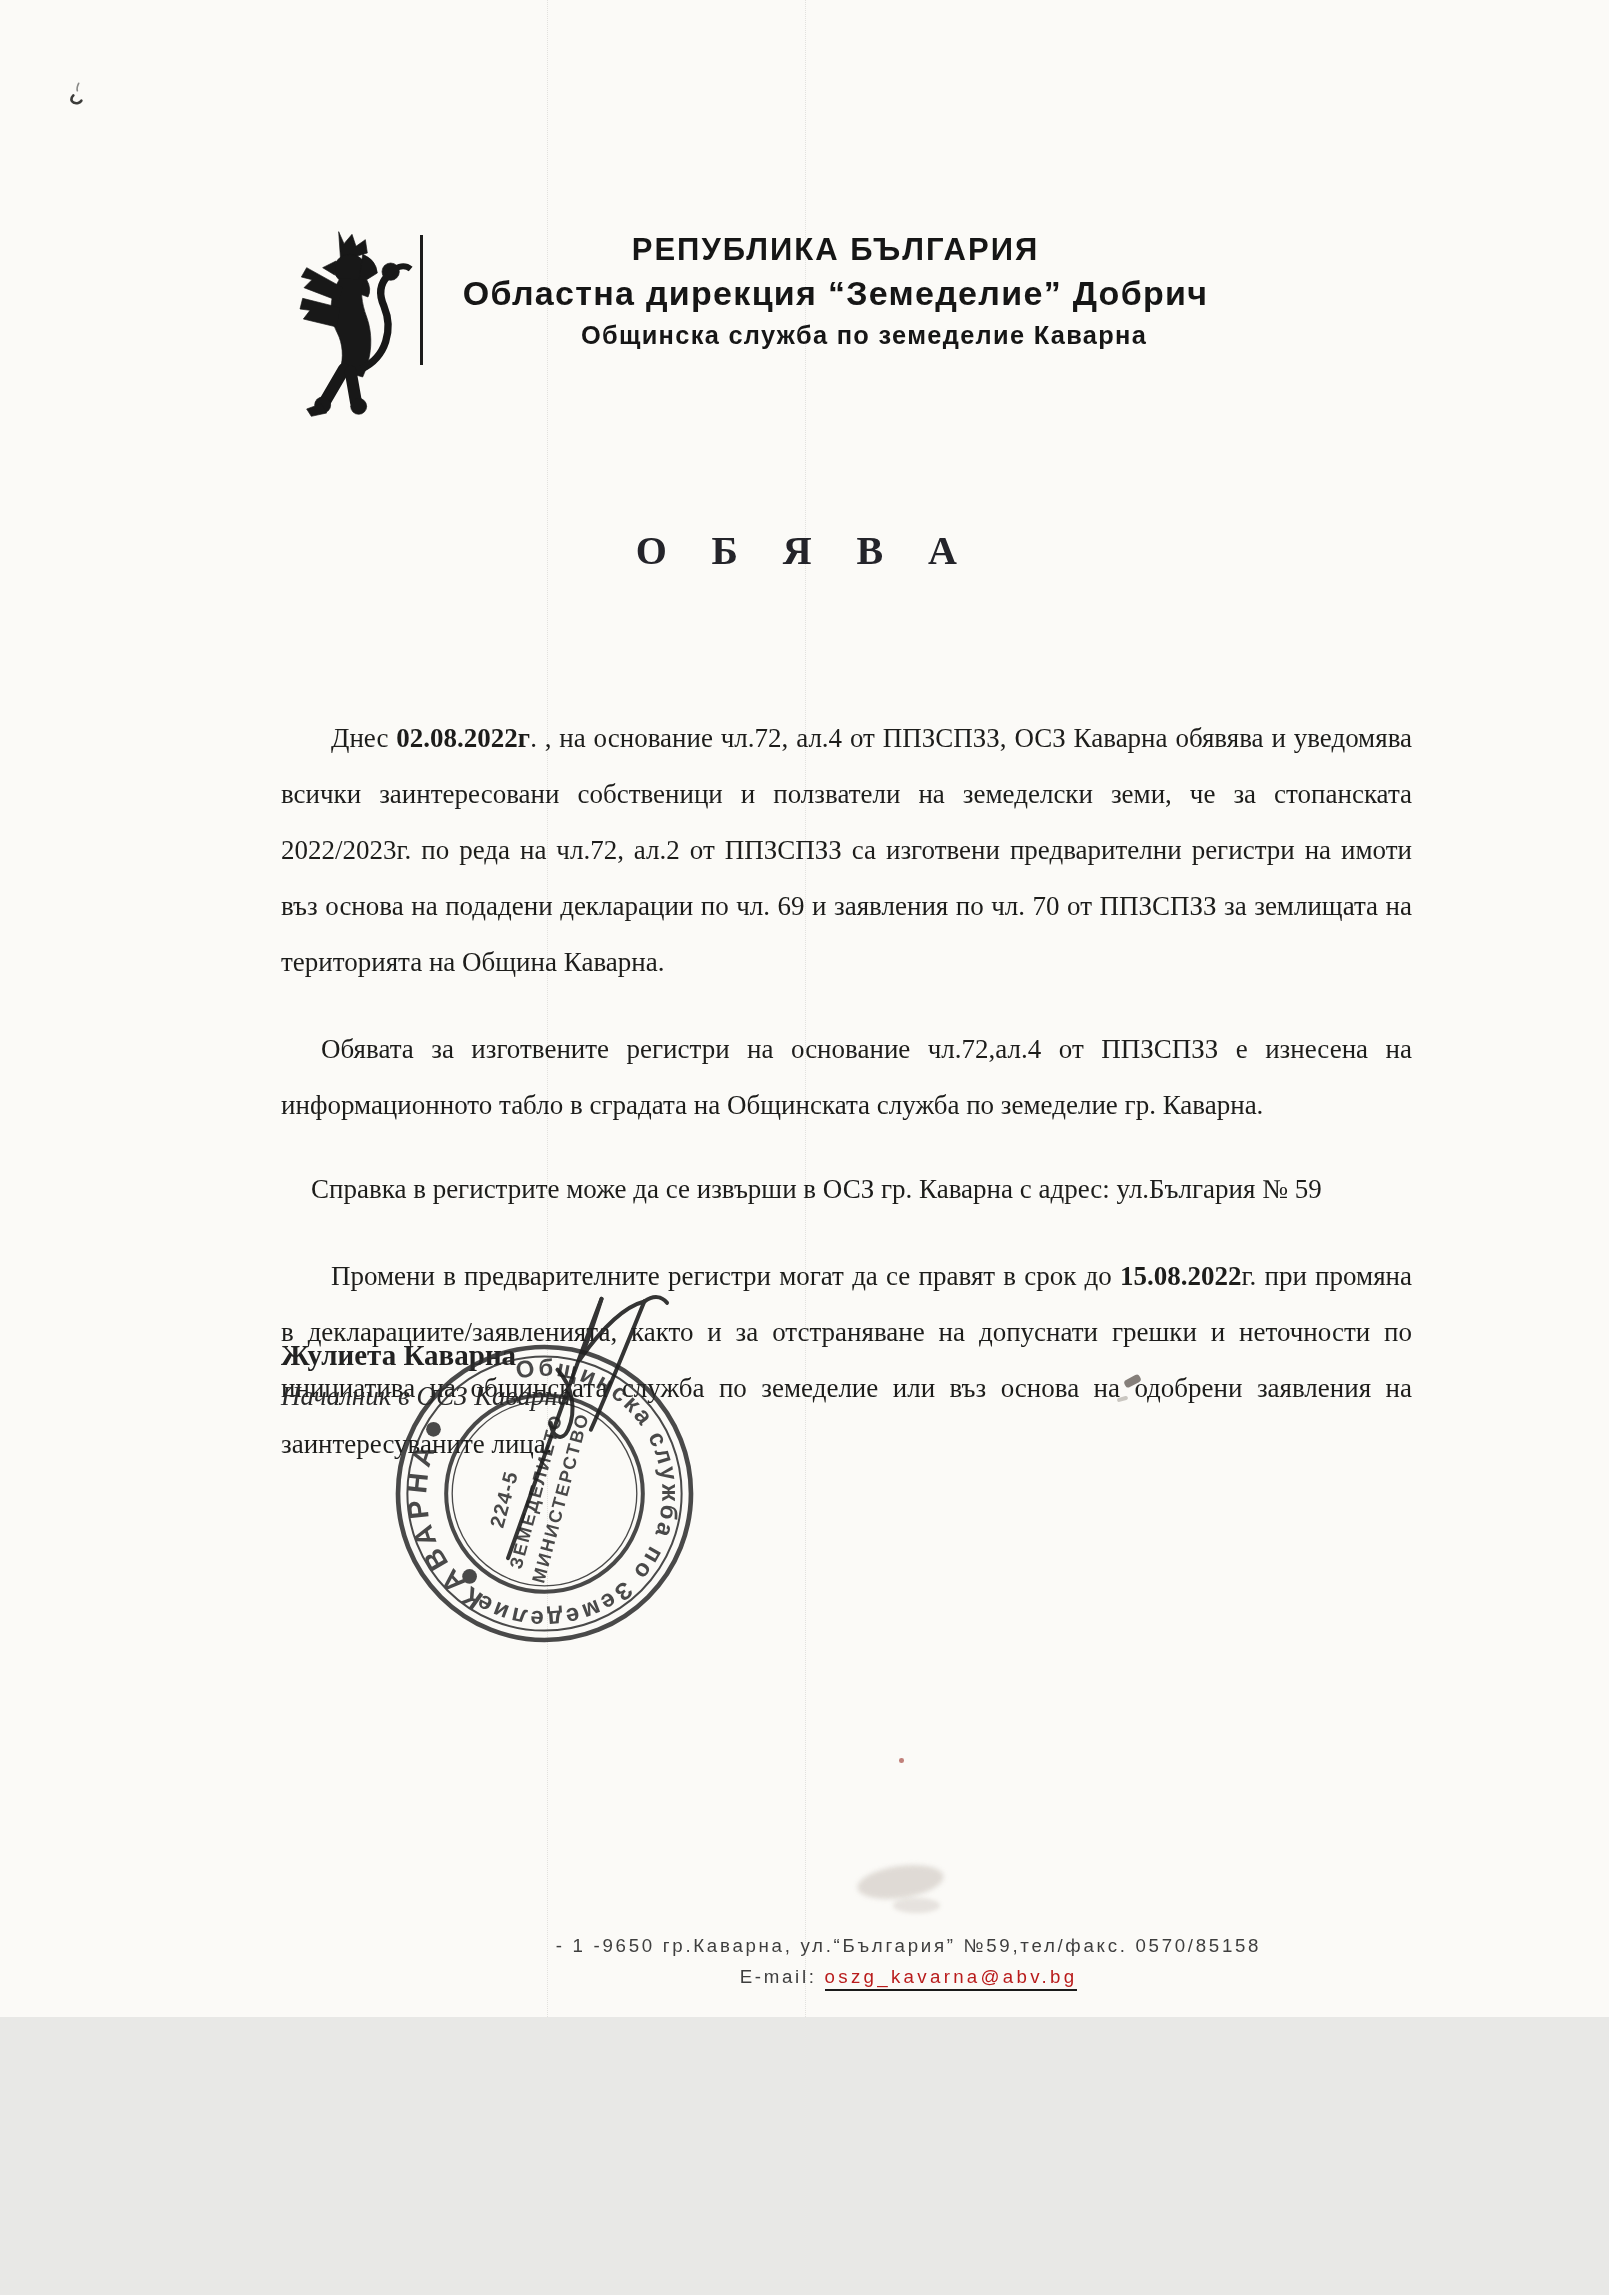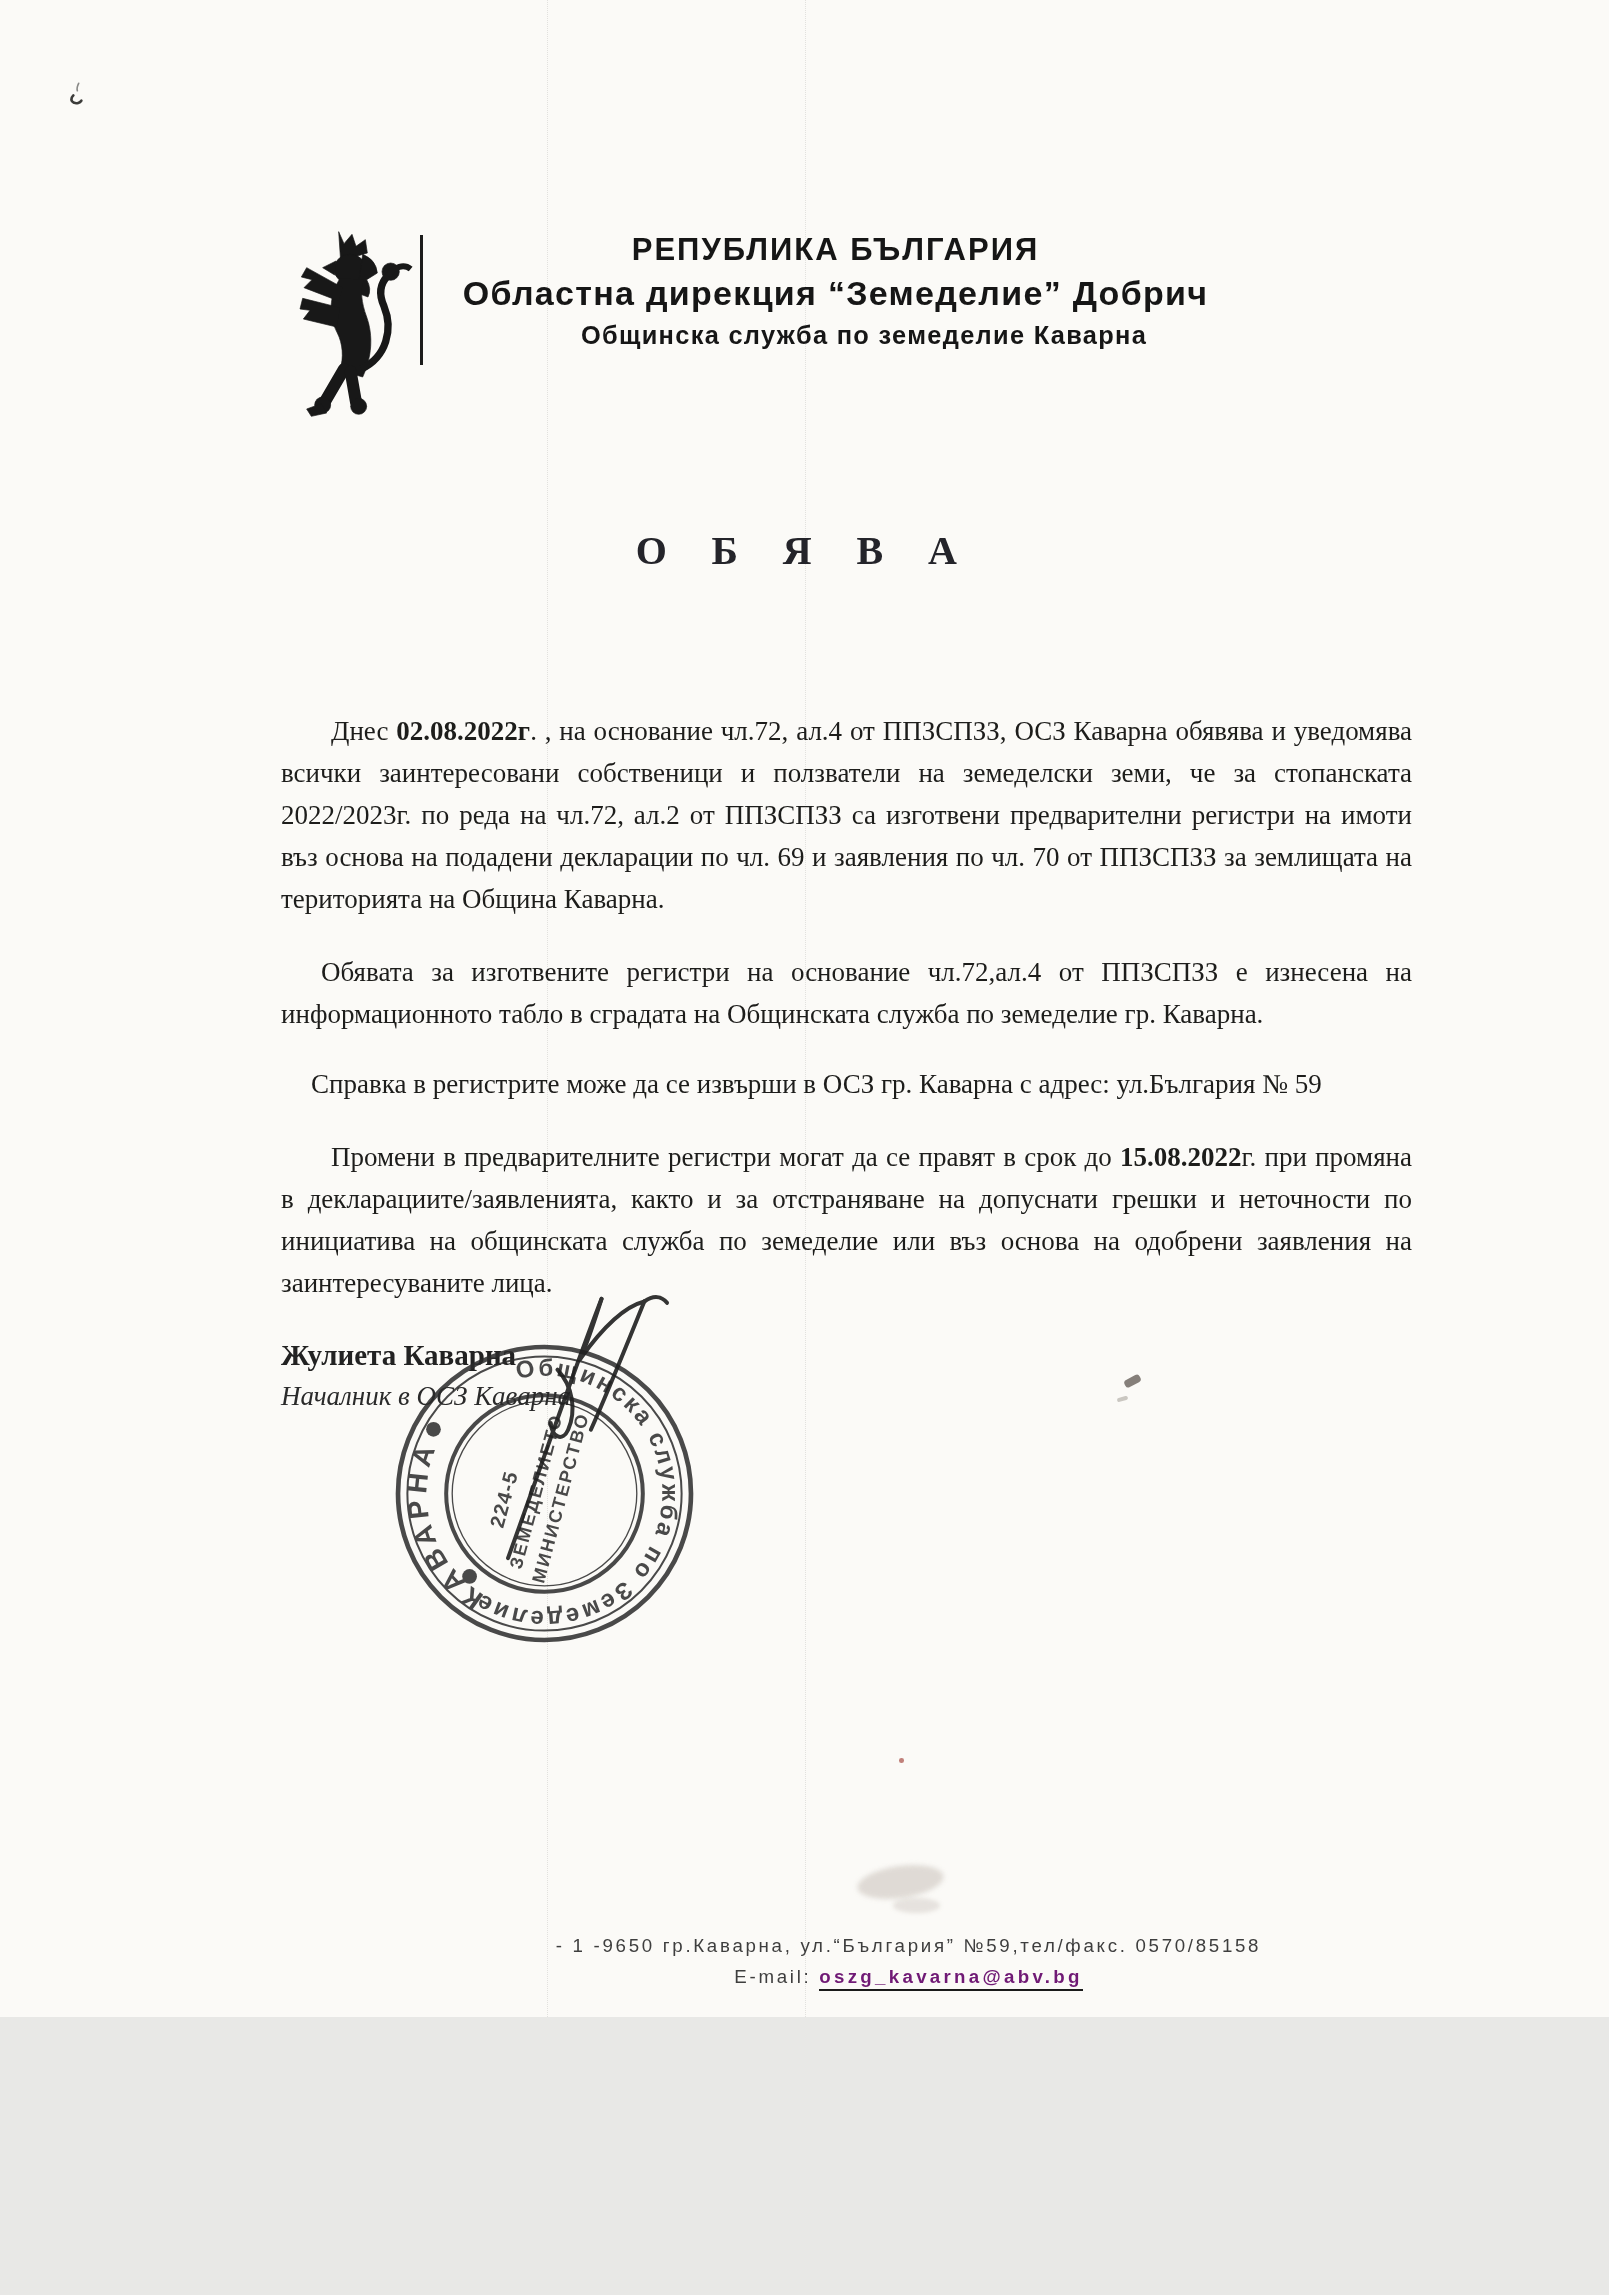--- a/index.html
+++ b/index.html
@@ -17,39 +17,39 @@
          font-family:"Liberation Sans", sans-serif;font-weight:bold;color:#161616;}
   .h1{font-size:31px;letter-spacing:2px;line-height:37px;}
   .h2{font-size:25px;letter-spacing:2px;line-height:31px;margin-top:18.7px;}
   .h3{font-size:34px;letter-spacing:1.3px;line-height:32px;margin-top:9.4px;}
   .h4{font-size:25.4px;letter-spacing:1.3px;line-height:31px;margin-top:10.7px;margin-left:57px;}
   
   .title{position:absolute;left:0;top:527px;width:1610px;text-align:center;
          font-size:40px;font-weight:bold;letter-spacing:17.4px;color:#24242a;}
   
   .body{position:absolute;left:281px;top:710px;width:1131px;
-        font-size:27px;line-height:42px;text-align:justify;}
+        font-size:27px;line-height:56px;text-align:justify;}
   .para{margin:0;}
   .p1{text-indent:50px;}
   .p2{text-indent:40px;margin-top:31px;}
   .p3{text-indent:30px;margin-top:28px;}
   .p4{text-indent:50px;margin-top:31px;}
   .body b{font-weight:bold;}
   
   .sig{position:absolute;left:281px;top:1339px;}
   .sig-name{font-size:29px;font-weight:bold;color:#222;}
   .sig-role{font-size:27px;font-style:italic;margin-top:9.4px;color:#2a2a2a;}
   .stamp{position:absolute;left:392px;top:1341px;width:305px;height:305px;opacity:.85;}
   .handsig{position:absolute;left:0;top:0;width:1610px;height:2295px;pointer-events:none;}
   
   .footer{position:absolute;left:461px;top:1935px;width:895px;text-align:center;
           font-family:"Liberation Sans", sans-serif;color:#3e3e3e;}
   .f1{font-size:18.7px;letter-spacing:2.7px;font-weight:500;}
   .f2{font-size:18.7px;letter-spacing:2.7px;margin-top:9.4px;}
-  .f2 .email{font-weight:bold;color:#701a75;letter-spacing:3.3px;
+  .f2 .email{font-weight:normal;color:#b91c1c;letter-spacing:3.3px;
              border-bottom:2px solid #1a1a1a;padding-bottom:1.3px;}
   
   .speck{position:absolute;}
   .smudge{position:absolute;left:857px;top:1866px;width:87px;height:32px;border-radius:50%;
           background:rgba(125,104,92,.22);filter:blur(2.7px);transform:rotate(-8deg);}
   .smudge2{position:absolute;left:893px;top:1898px;width:47px;height:14.7px;border-radius:50%;
           background:rgba(125,104,92,.16);filter:blur(2px);}
   .reddot{position:absolute;left:899px;top:1758px;width:4.7px;height:4.7px;border-radius:50%;background:#b2625a;opacity:.8;}
   .dash1{position:absolute;left:1124px;top:1377px;width:17.4px;height:8px;background:#5d5650;
          border-radius:3.3px;transform:rotate(-28deg);opacity:.75;}

